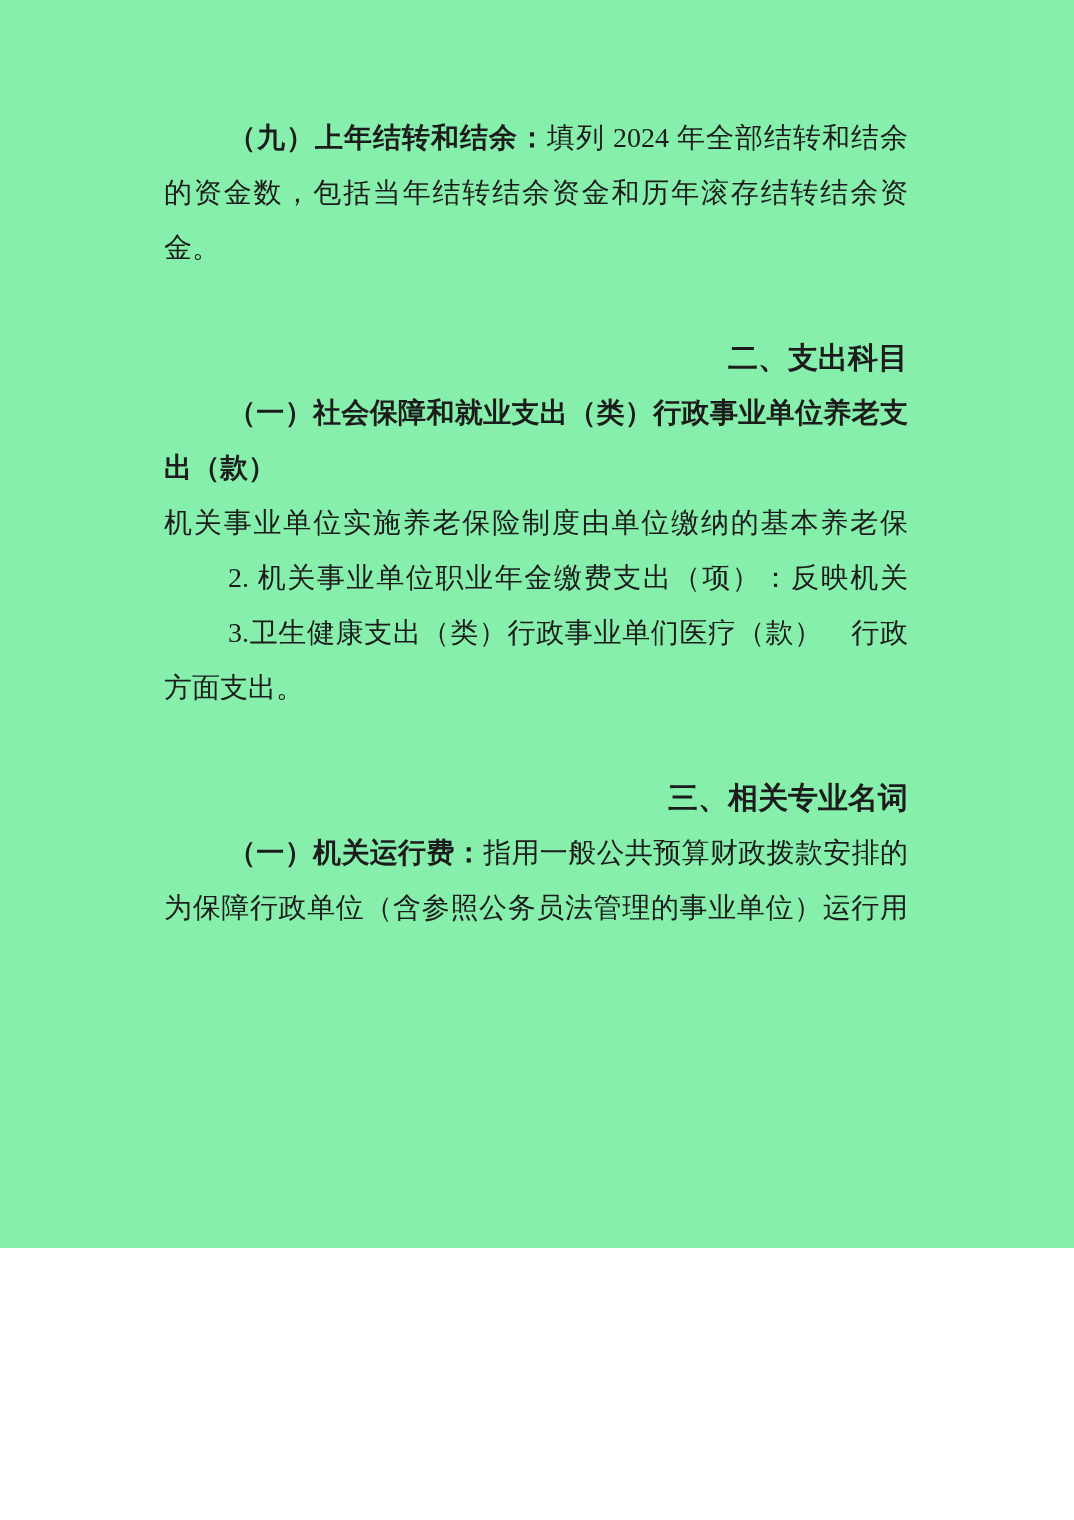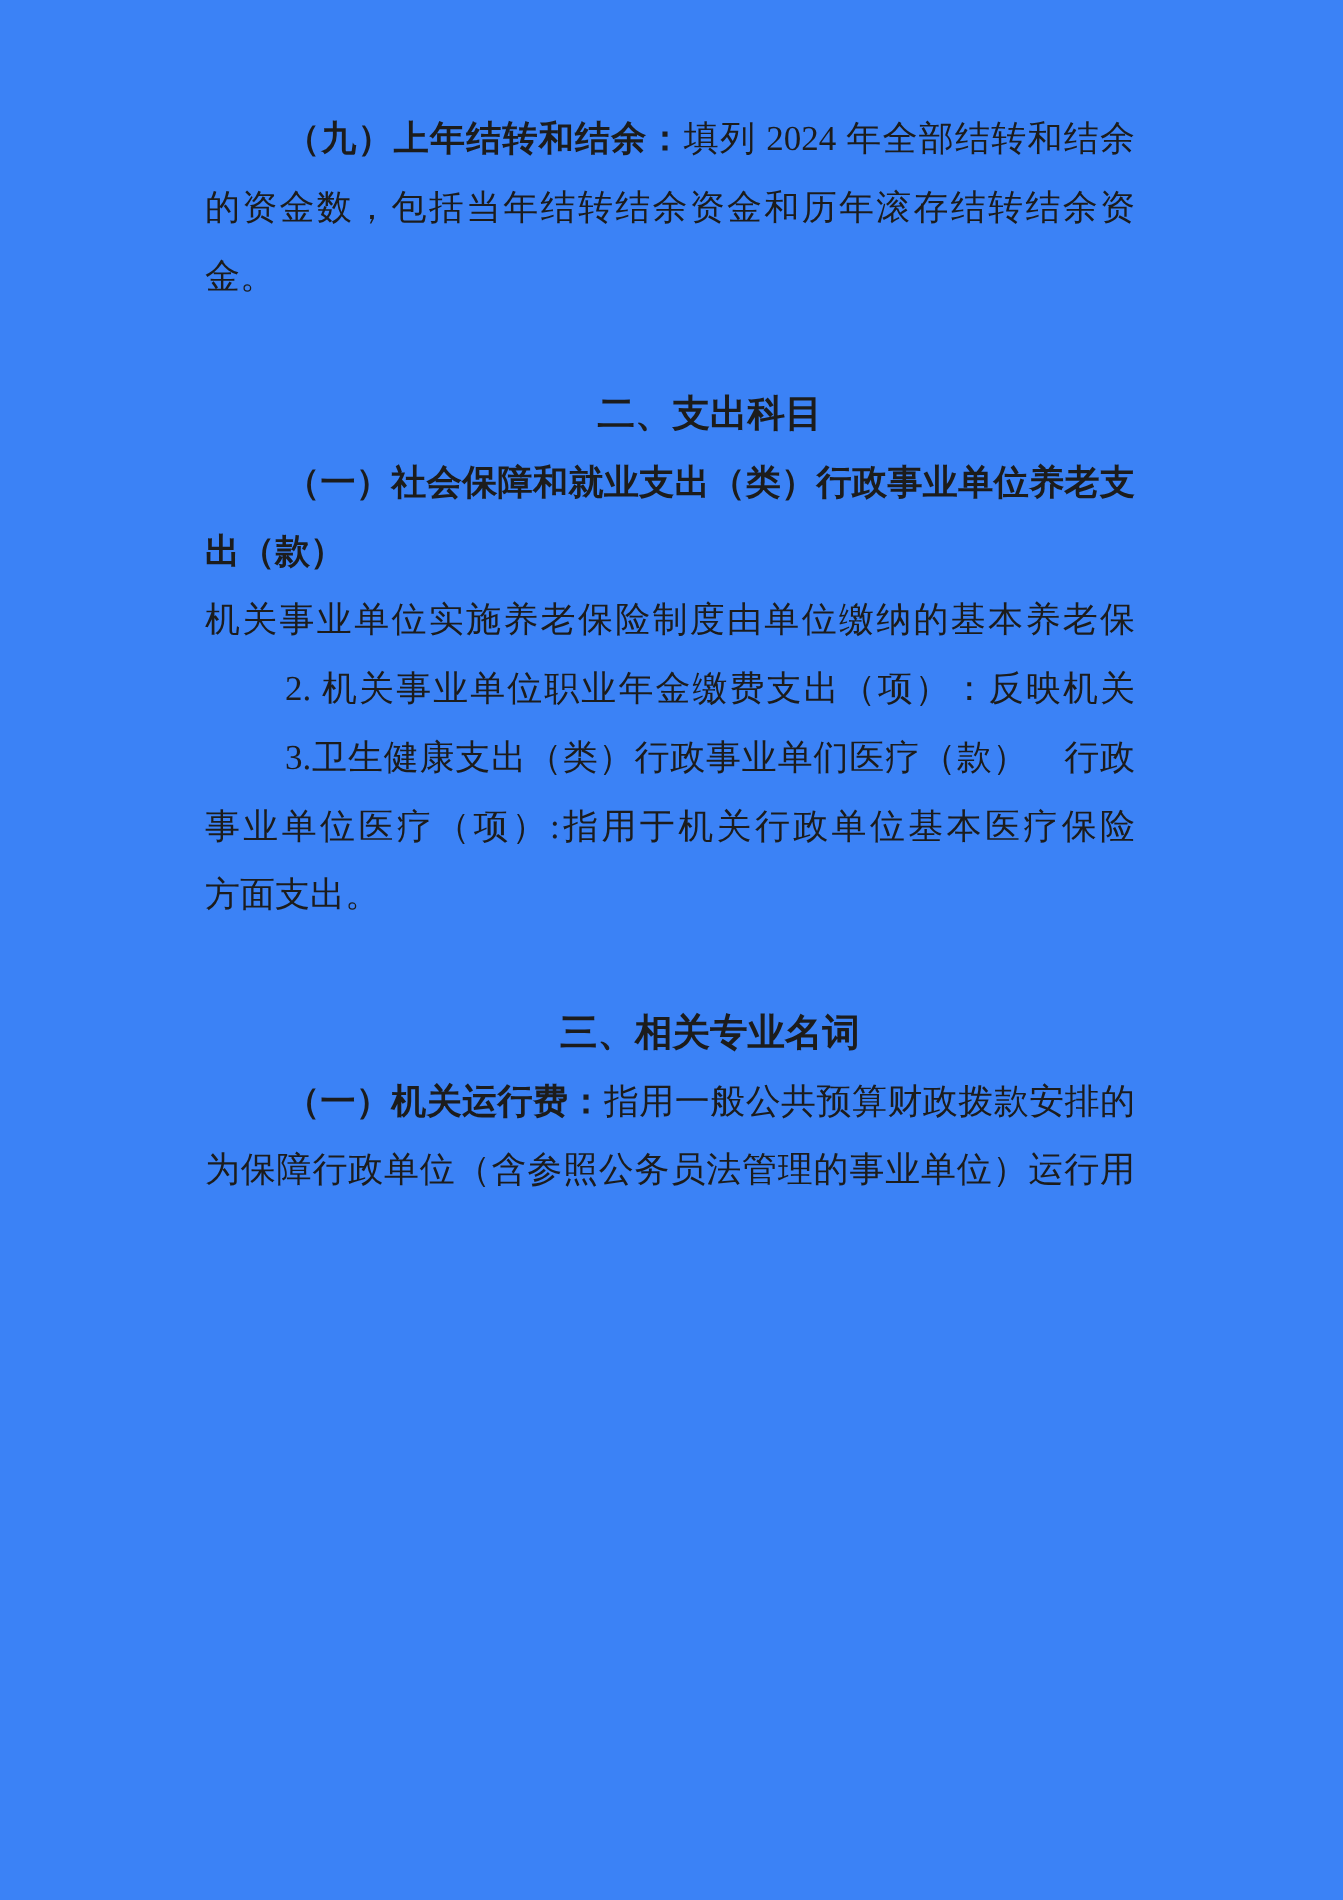--- a/index.html
+++ b/index.html
@@ -10,23 +10,23 @@
   body {
     width: 1074px;
     height: 1520px;
     position: relative;
     color: #1c1c1c;
     font-family: "Liberation Serif", "DejaVu Serif", serif;
   }
   .page {
     box-sizing: border-box;
     width: 1074px;
-    height: 1520px;
-    padding: 84px 166px 0 164px;
-    background: #3b82f6;
+    height: 1248px;
+    padding: 110px 166px 0 164px;
+    background: #86efac;
     overflow: hidden;
   }
   .para {
     margin: 0;
     font-size: 28px;
   }
   .line {
     height: 55px;
     line-height: 55px;
     text-align: justify;
@@ -39,21 +39,21 @@
   .lead { font-weight: bold; }
   .sub .line { font-weight: bold; }
   .heading {
     margin: 55px 0 0 0;
     height: 55px;
     line-height: 55px;
     font-family: "Liberation Sans", "DejaVu Sans", sans-serif;
     font-weight: bold;
     font-size: 30px;
     text-indent: 64px;
-    text-align: center;
+    text-align: right;
   }
 </style>
 </head>
 <body>
 
 <div class="page">
 
   <div class="para">
     <div class="line first"><span class="lead">（九）上年结转和结余：</span><span>填列 2024 年全部结转和结余</span></div>
     <div class="line">的资金数，包括当年结转结余资金和历年滚存结转结余资</div>
@@ -70,21 +70,20 @@
   <div class="para">
       <div class="line">机关事业单位实施养老保险制度由单位缴纳的基本养老保</div>
     </div>
 
   <div class="para">
       <div class="line first">2. 机关事业单位职业年金缴费支出（项）：反映机关</div>
     </div>
 
   <div class="para">
       <div class="line first">3.卫生健康支出（类）行政事业单们医疗（款）　行政</div>
-      <div class="line">事业单位医疗（项）:指用于机关行政单位基本医疗保险</div>
       <div class="line last">方面支出。</div>
     </div>
 
 
   <h2 class="heading">三、相关专业名词</h2>
 
   <div class="para">
     <div class="line first"><span class="lead">（一）机关运行费：</span><span>指用一般公共预算财政拨款安排的</span></div>
     <div class="line">为保障行政单位（含参照公务员法管理的事业单位）运行用</div>
   </div>

